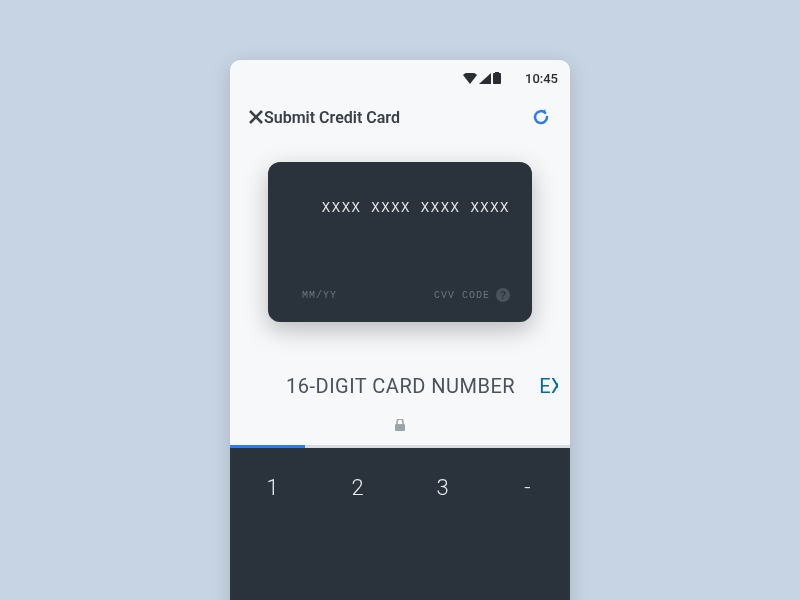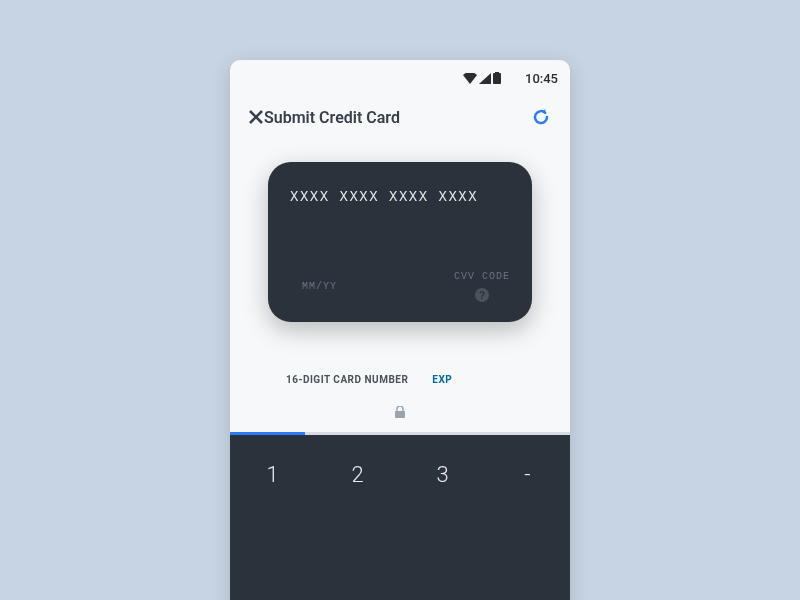--- a/index.html
+++ b/index.html
@@ -100,29 +100,30 @@
       fill: none;
       stroke-width: 2.5;
     }
     
     .card-container {
       padding: 24px 38px 16px 38px;
     }
     
     .credit-card {
       background: #2a323c;
-      border-radius: 23px;
+      border-radius: 12px;
       width: 100%;
       height: 160px;
-      padding: 27px 22px 20px 22px;
+      padding: 38px 22px 20px 22px;
       box-shadow: 0 8px 24px rgba(0,0,0,0.25);
       display: flex;
       flex-direction: column;
       justify-content: space-between;
       font-family: 'Courier New', monospace;
+      text-align: right;
     }
     
     .card-number {
       color: #e8e9ea;
       font-size: 14px;
       letter-spacing: 1.5px;
       font-weight: 500;
     }
     
     .card-middle {
@@ -135,21 +136,20 @@
     .card-field {
       color: #6b7480;
       font-size: 10px;
       letter-spacing: 1px;
     }
     
     .cvv-group {
       display: flex;
       align-items: center;
       gap: 6px;
-      flex-direction: column;
     }
     
     .help-icon {
       width: 14px;
       height: 14px;
       border-radius: 50%;
       background: #4a525c;
       color: #2a323c;
       display: flex;
       align-items: center;
@@ -166,24 +166,24 @@
     
     .input-row {
       display: flex;
       gap: 24px;
       padding-left: 44px;
       white-space: nowrap;
       overflow: hidden;
     }
     
     .input-label {
-      font-size: 10px;
+      font-size: 20px;
       color: #4a525c;
       letter-spacing: 0.5px;
-      font-weight: 700;
+      font-weight: 400;
     }
     
     .input-label.secondary {
       color: #0369a1;
     }
     
     .lock-row {
       display: flex;
       justify-content: center;
       margin-top: 18px;

